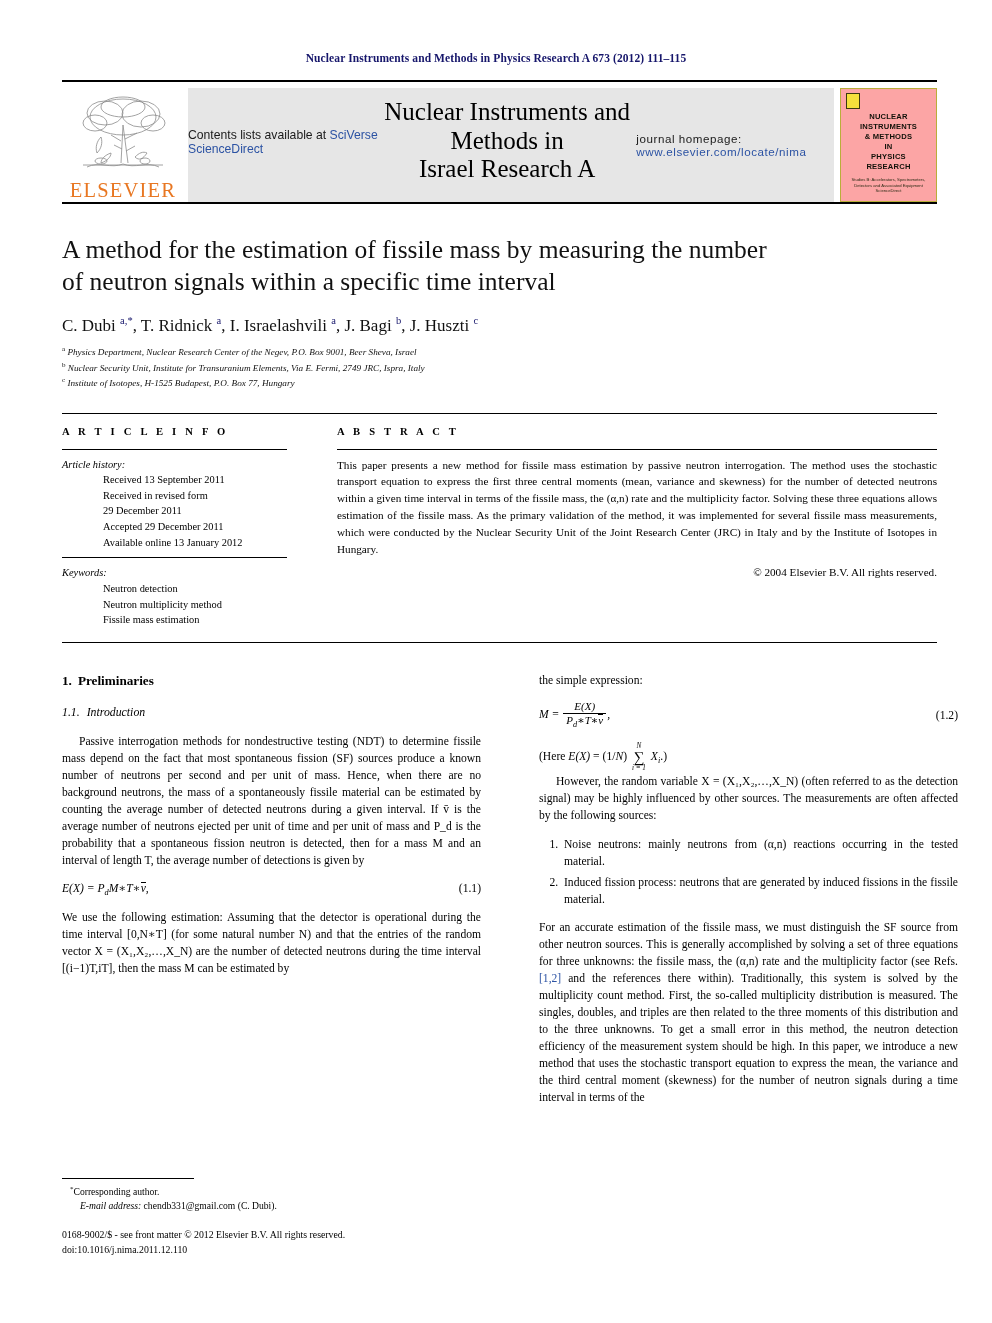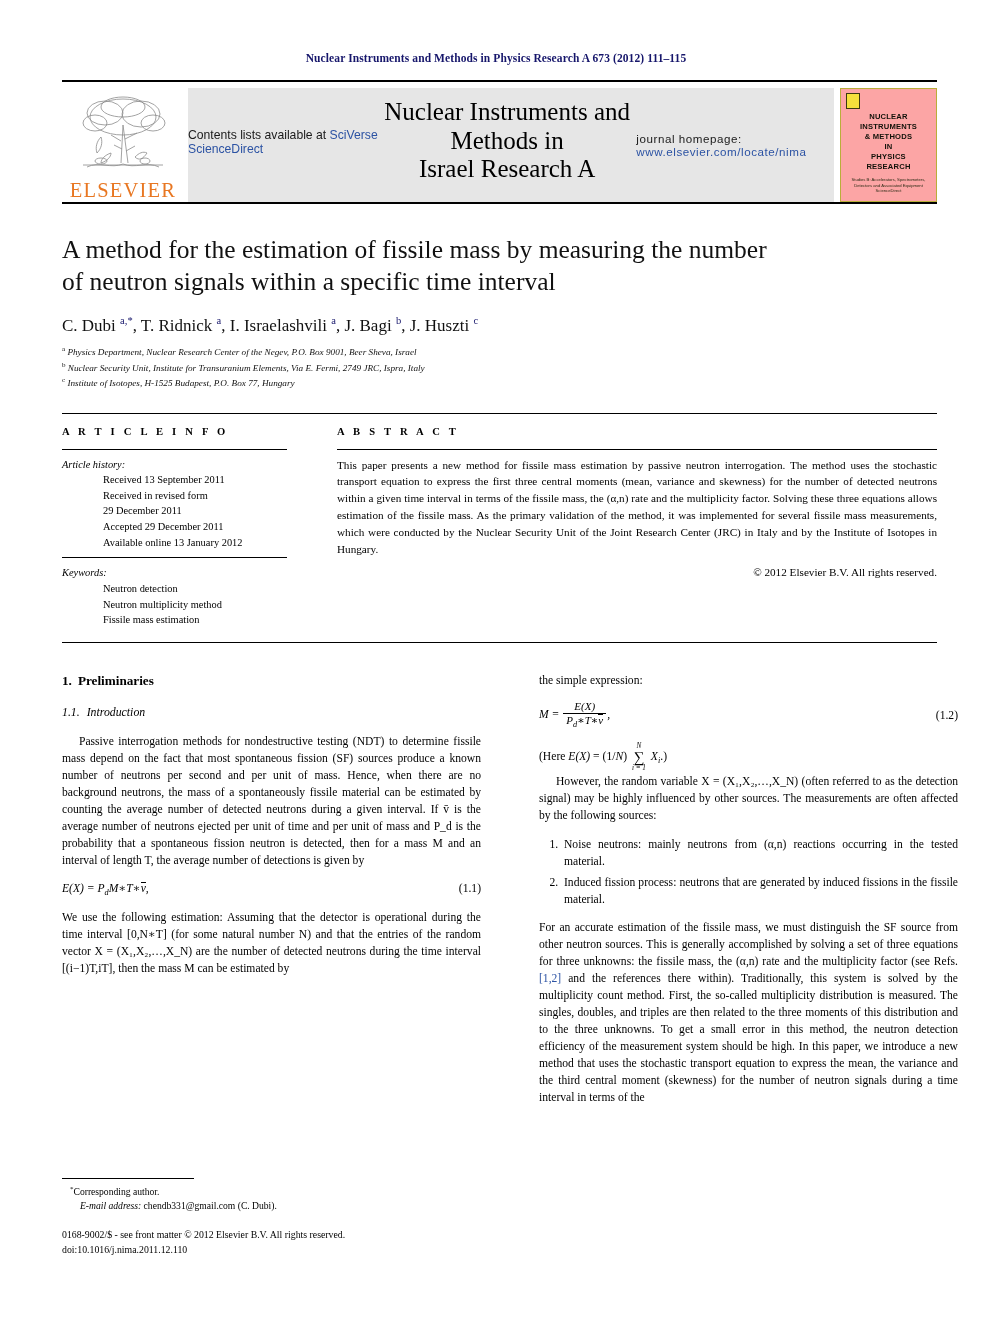--- a/index.html
+++ b/index.html
@@ -404,21 +404,21 @@
         <div class="kw-line">Neutron detection</div>
         <div class="kw-line">Neutron multiplicity method</div>
         <div class="kw-line">Fissile mass estimation</div>
       </div>
     </div>
 
     <div class="col-abs">
       <div class="sec-head">A B S T R A C T</div>
       <div class="rule-thin"></div>
       <div class="abstract-text">This paper presents a new method for fissile mass estimation by passive neutron interrogation. The method uses the stochastic transport equation to express the first three central moments (mean, variance and skewness) for the number of detected neutrons within a given time interval in terms of the fissile mass, the (α,n) rate and the multiplicity factor. Solving these three equations allows estimation of the fissile mass. As the primary validation of the method, it was implemented for several fissile mass measurements, which were conducted by the Nuclear Security Unit of the Joint Research Center (JRC) in Italy and by the Institute of Isotopes in Hungary.</div>
-      <div class="copyright">© 2012 Elsevier B.V. All rights reserved.</div>
+      <div class="copyright">© 2004 Elsevier B.V. All rights reserved.</div>
     </div>
 
   </div>
 
   <div class="body-cols">
 
     <div class="bcol">
       <div class="h1">
         <span class="num">1.</span><span>Preliminaries</span>
       </div>

